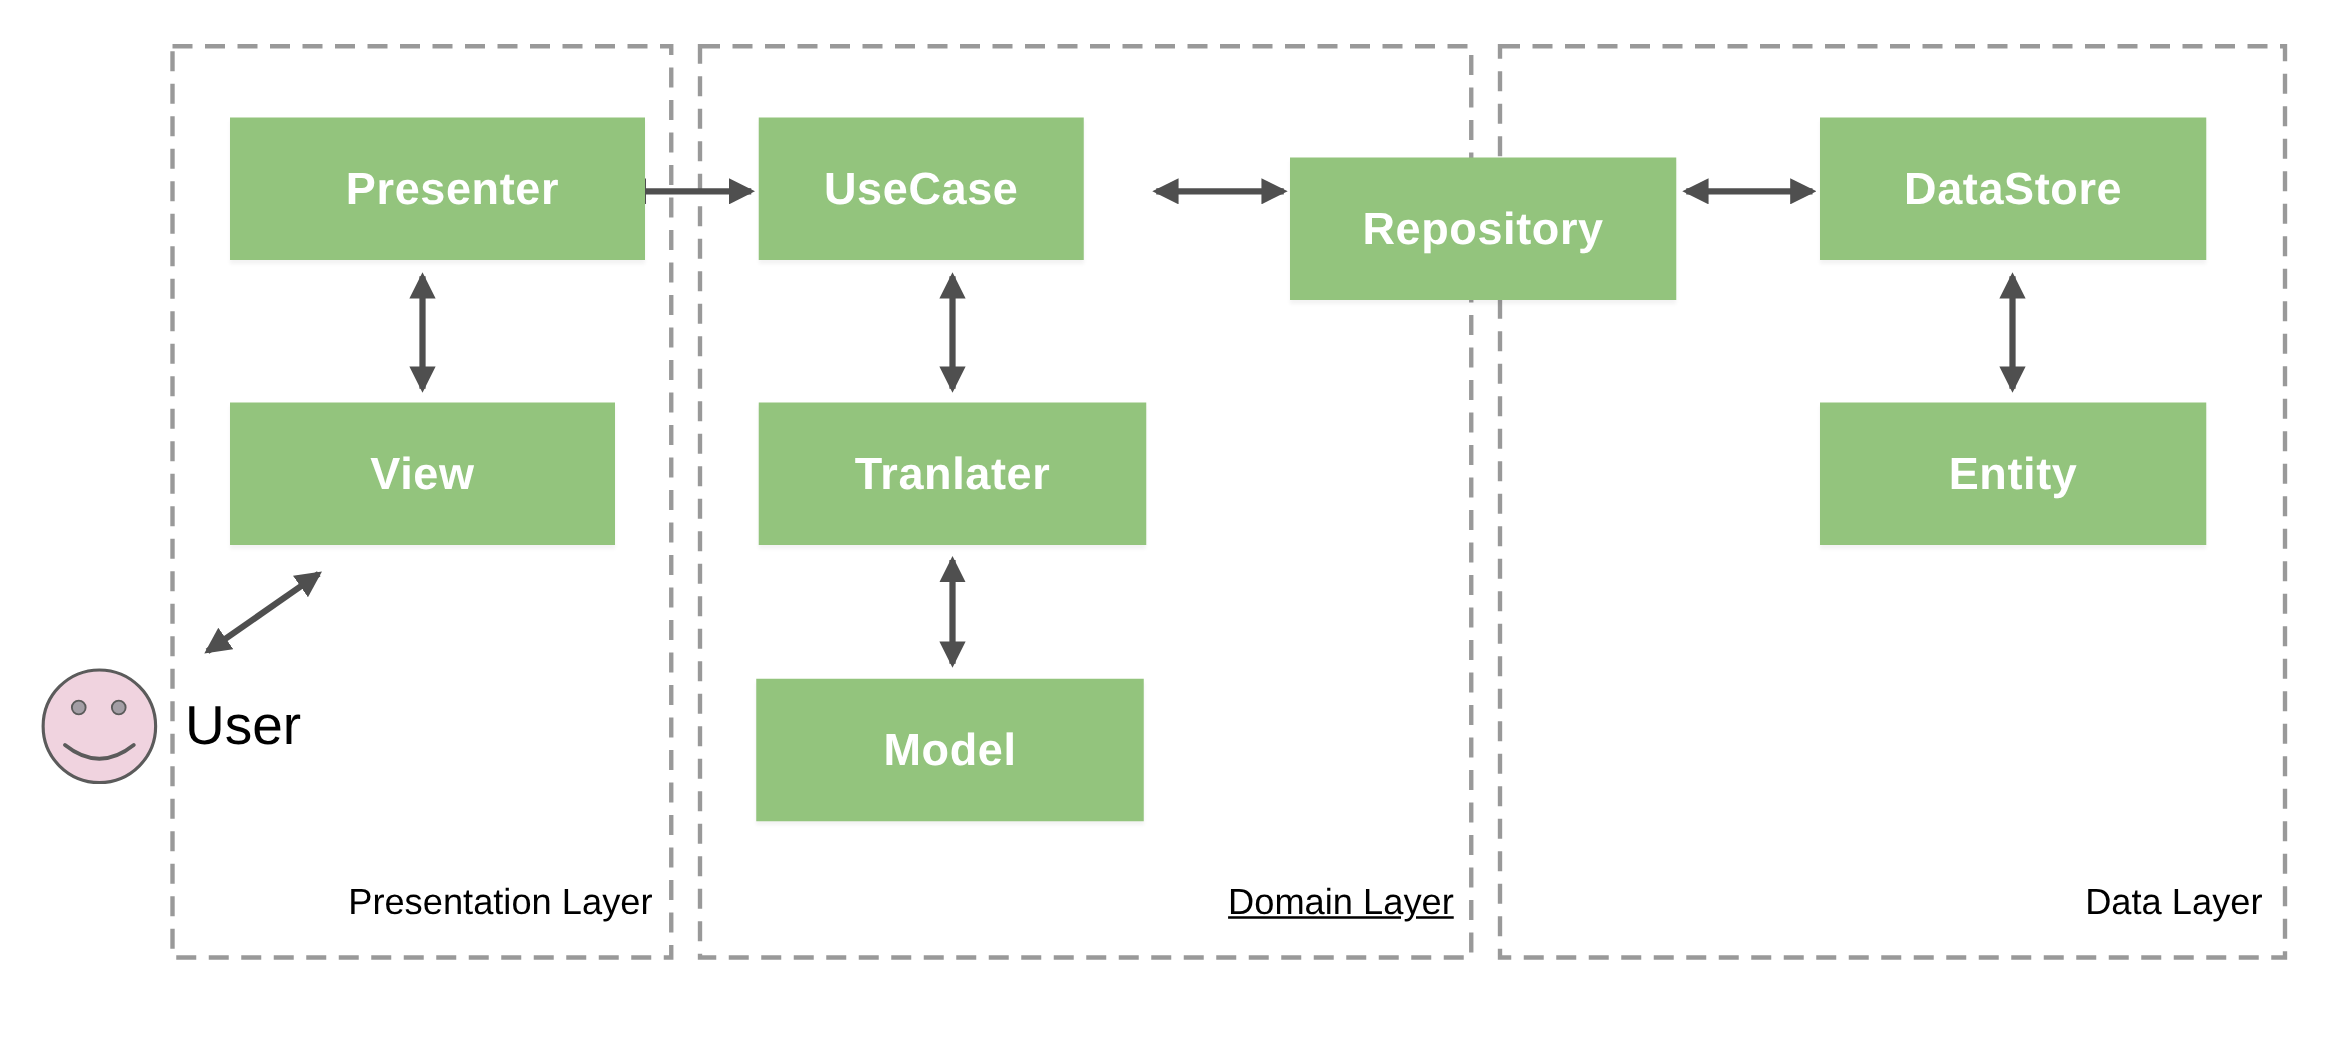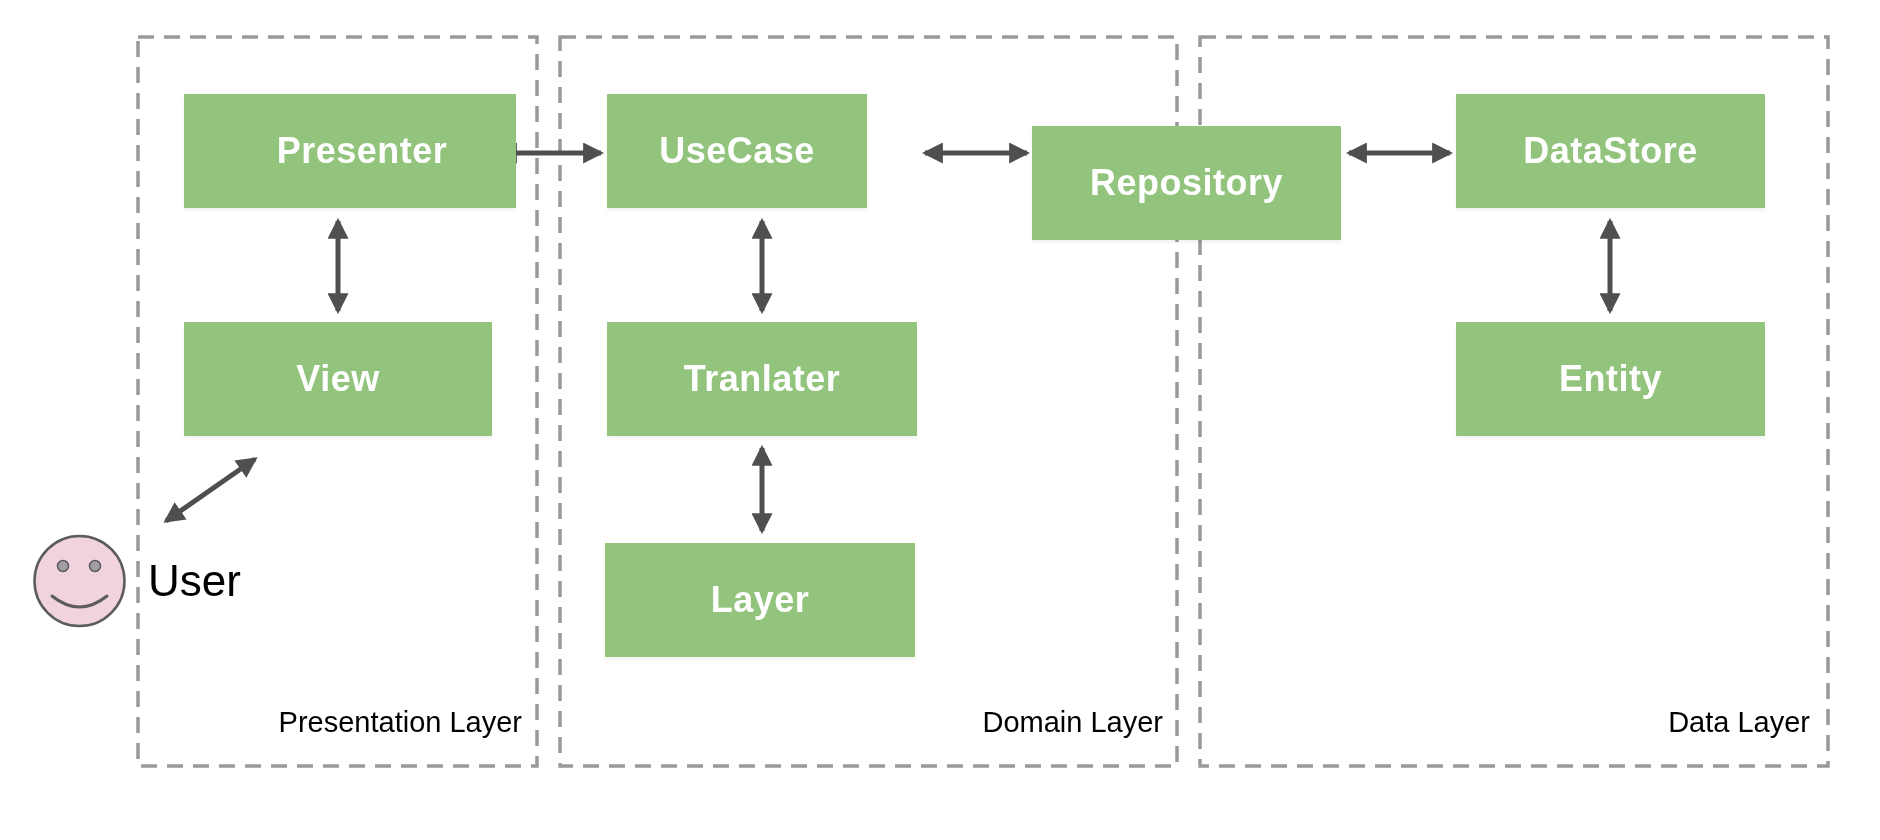--- a/index.html
+++ b/index.html
@@ -57,21 +57,21 @@
   .n-presenter  { left: 184px;  top: 94px;  width: 308px; height: 114px; padding-left: 24px; }
   .n-view       { left: 184px;  top: 322px; width: 308px; height: 114px; }
   .n-usecase    { left: 607px;  top: 94px;  width: 260px; height: 114px; }
   .n-tranlater  { left: 607px;  top: 322px; width: 310px; height: 114px; }
   .n-model      { left: 605px;  top: 543px; width: 310px; height: 114px; }
   .n-repository { left: 1032px; top: 94px;  width: 309px; height: 114px; margin-top: 32px; }
   .n-datastore  { left: 1456px; top: 94px;  width: 309px; height: 114px; }
   .n-entity     { left: 1456px; top: 322px; width: 309px; height: 114px; }
   
   .l-presentation { right: 1358px; top: 702px; }
-  .l-domain       { right: 717px;  top: 702px; }
+  .l-domain       { right: 717px;  top: 702px; text-decoration: underline; }
   .l-data         { right: 70px;   top: 702px; }
   .l-user         { left: 148px;   top: 561px; }
 </style>
 </head>
 <body>
 
 <div class="stage">
 
   <svg class="base" viewBox="0 0 1880 840">
     <defs>
@@ -109,21 +109,21 @@
   <div class="node n-view">
       <span>View</span>
     </div>
   <div class="node n-usecase">
       <span>UseCase</span>
     </div>
   <div class="node n-tranlater">
       <span>Tranlater</span>
     </div>
   <div class="node n-model">
-      <span>Layer</span>
+      <span>Model</span>
     </div>
   <div class="node n-repository">
       <span>Repository</span>
     </div>
   <div class="node n-datastore">
       <span>DataStore</span>
     </div>
   <div class="node n-entity">
       <span>Entity</span>
     </div>

